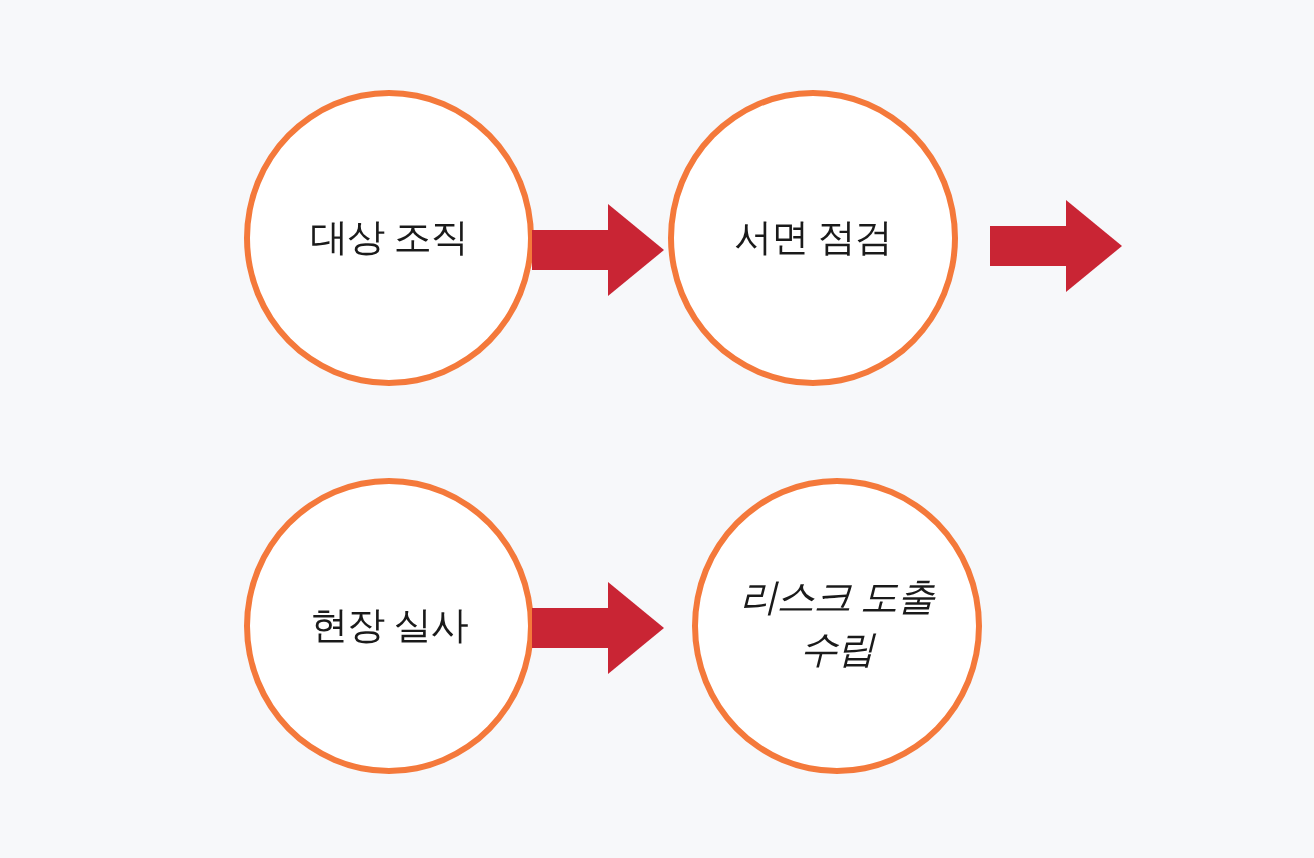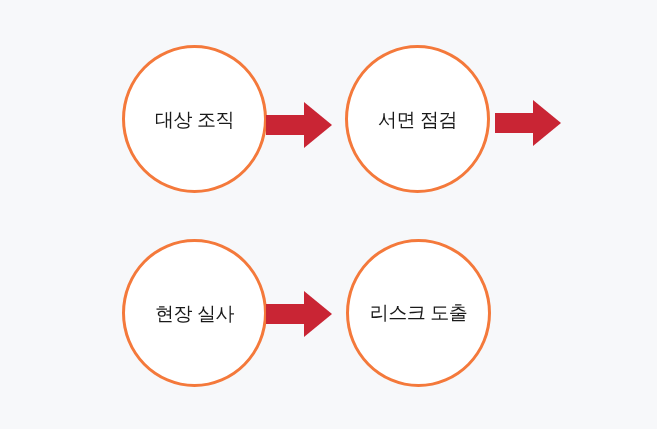--- a/index.html
+++ b/index.html
@@ -33,24 +33,24 @@
   .circle .label {
     text-align: center;
     color: var(--text);
     font-size: 19px;
     font-weight: 500;
     line-height: 25px;
     letter-spacing: -0.5px;
   }
   .circle .label span { display: block; white-space: nowrap; }
   .c1 { left: 122px; top: 45px; }
-  .c2 { left: 345px; top: 45px; }
+  .c2 { left: 334px; top: 45px; }
   .c3 { left: 122px; top: 239px; align-items: center; }
   .c4 { left: 346px; top: 239px; }
-  .c4 .label { line-height: 26px; }
+  .c4 .label { line-height: 26px; font-style: italic; }
   .arrow { position: absolute; width: 66px; height: 46px; }
   .arrow svg { display: block; width: 100%; height: 100%; }
   .arrow svg rect, .arrow svg polygon { fill: var(--arrow); }
   .a1 { left: 266px; top: 102px; }
   .a2 { left: 495px; top: 100px; }
   .a3 { left: 266px; top: 291px; }
 </style>
 </head>
 <body>
 
@@ -91,16 +91,17 @@
   <div class="arrow a3">
     <svg viewBox="0 0 66 46" xmlns="http://www.w3.org/2000/svg" aria-hidden="true">
       <rect x="0" y="13" width="40" height="20"></rect>
       <polygon points="38,0 66,23 38,46"></polygon>
     </svg>
   </div>
 
   <div class="circle c4">
     <div class="label">
       <span>리스크 도출</span>
+      <span>수립</span>
     </div>
   </div>
 
 </div>
 
 </body></html>

